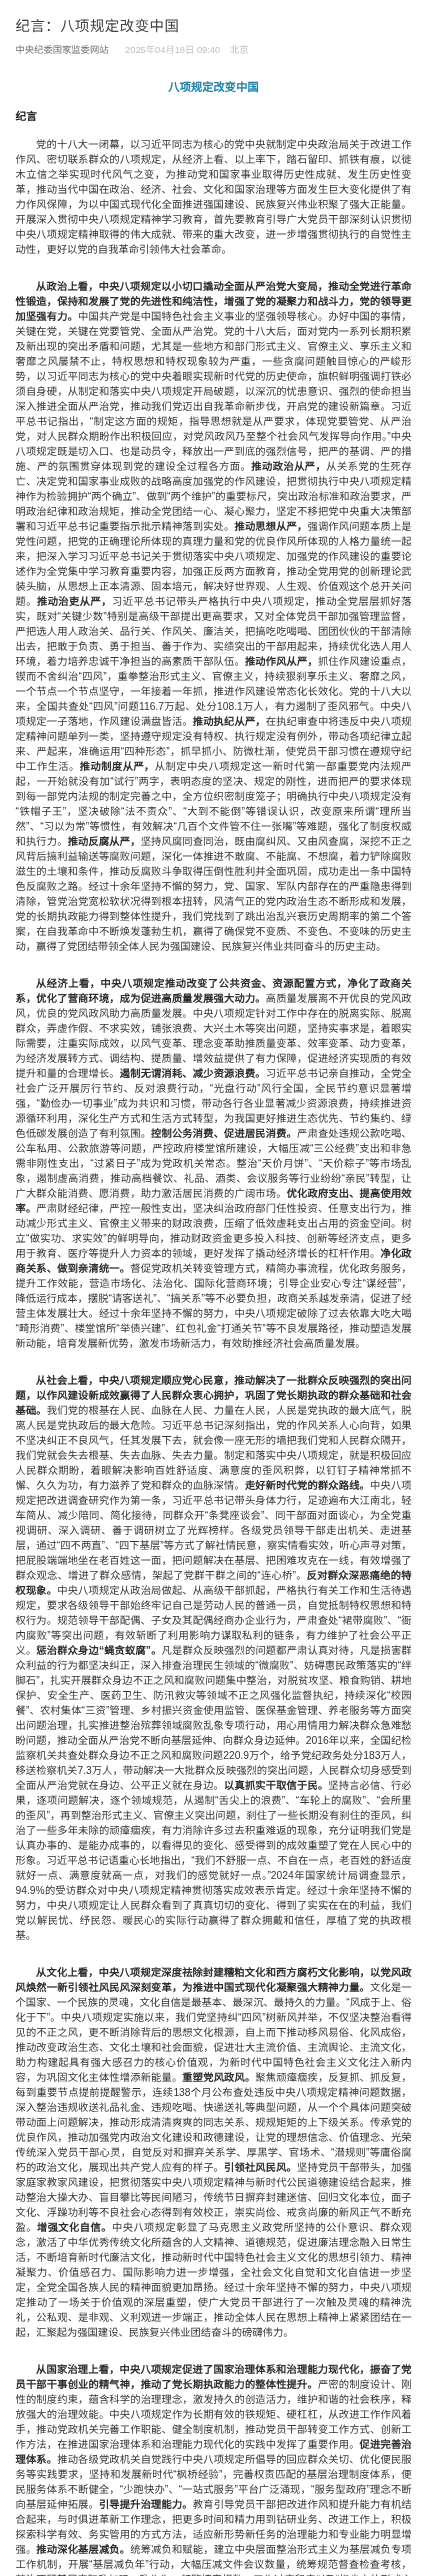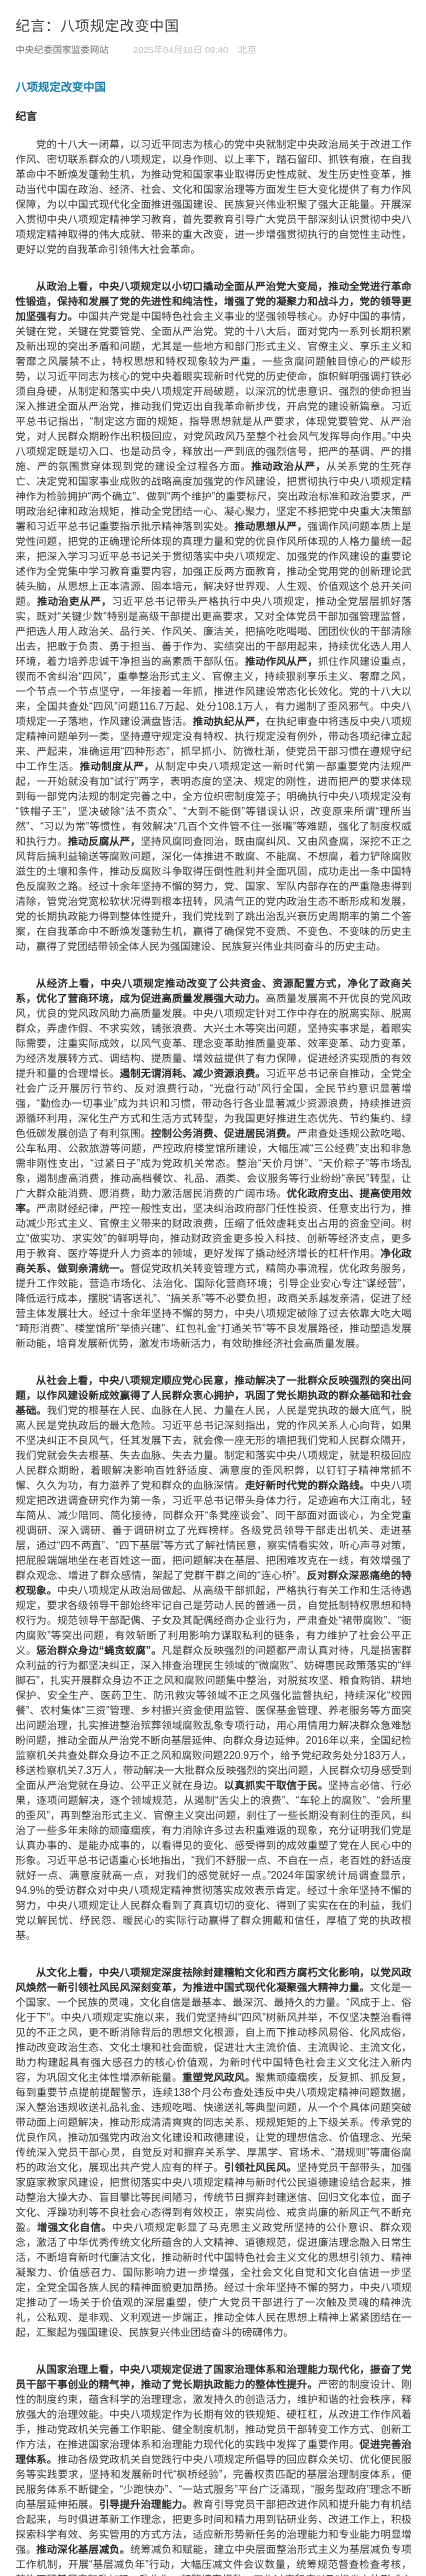--- a/index.html
+++ b/index.html
@@ -22,26 +22,26 @@
     line-height: 20.6px;
     margin: 0;
     letter-spacing: 0.5px;
   }
   .meta-row {
     margin-top: 8.2px;
     font-size: 9.3px;
     line-height: 12.4px;
     white-space: nowrap;
   }
-  .meta-source { color: #6b7176; margin-right: 22px; }
+  .meta-source { color: #6b7176; margin-right: 14px; }
   .meta-date   { color: #bcbfc2; margin-right: 7.2px; }
   .meta-loc    { color: #bcbfc2; margin-top: 20px; }
   .article-subtitle {
     margin-top: 23px;
-    text-align: left;
+    text-align: center;
     font-size: 11.3px;
     font-weight: bold;
     color: #1a80aa;
     line-height: 14.4px;
   }
   .article-author {
     margin-top: 15.5px;
     text-align: left;
     font-size: 10.8px;
     font-weight: bold;
@@ -74,21 +74,21 @@
     <span class="meta-date">2025年04月18日 09:40</span>
     <span class="meta-loc">北京</span>
   </div>
 
   <div class="article-subtitle">八项规定改变中国</div>
 
   <div class="article-author">纪言</div>
 
   <div class="article-body">
 
-  <p class="para">党的十八大一闭幕，以习近平同志为核心的党中央就制定中央政治局关于改进工作作风、密切联系群众的八项规定，以身作则、以上率下，踏石留印、抓铁有痕，在自我革命中不断焕发蓬勃生机，为推动党和国家事业取得历史性成就、发生历史性变革，推动当代中国在政治、经济、社会、文化和国家治理等方面发生巨大变化提供了有力作风保障，为以中国式现代化全面推进强国建设、民族复兴伟业积聚了强大正能量。开展深入贯彻中央八项规定精神学习教育，首先要教育引导广大党员干部深刻认识贯彻中央八项规定精神取得的伟大成就、带来的重大改变，进一步增强贯彻执行的自觉性主动性，更好以党的自我革命引领伟大社会革命。</p>
+  <p class="para">党的十八大一闭幕，以习近平同志为核心的党中央就制定中央政治局关于改进工作作风、密切联系群众的八项规定，从经济上看、以上率下，踏石留印、抓铁有痕，以徙木立信之举实现时代风气之变，为推动党和国家事业取得历史性成就、发生历史性变革，推动当代中国在政治、经济、社会、文化和国家治理等方面发生巨大变化提供了有力作风保障，为以中国式现代化全面推进强国建设、民族复兴伟业积聚了强大正能量。开展深入贯彻中央八项规定精神学习教育，首先要教育引导广大党员干部深刻认识贯彻中央八项规定精神取得的伟大成就、带来的重大改变，进一步增强贯彻执行的自觉性主动性，更好以党的自我革命引领伟大社会革命。</p>
       <p class="para"><strong>从政治上看，中央八项规定以小切口撬动全面从严治党大变局，推动全党进行革命性锻造，保持和发展了党的先进性和纯洁性，增强了党的凝聚力和战斗力，党的领导更加坚强有力。</strong>中国共产党是中国特色社会主义事业的坚强领导核心。办好中国的事情，关键在党，关键在党要管党、全面从严治党。党的十八大后，面对党内一系列长期积累及新出现的突出矛盾和问题，尤其是一些地方和部门形式主义、官僚主义、享乐主义和奢靡之风屡禁不止，特权思想和特权现象较为严重，一些贪腐问题触目惊心的严峻形势，以习近平同志为核心的党中央着眼实现新时代党的历史使命，旗帜鲜明强调打铁必须自身硬，从制定和落实中央八项规定开局破题，以深沉的忧患意识、强烈的使命担当深入推进全面从严治党，推动我们党迈出自我革命新步伐，开启党的建设新篇章。习近平总书记指出，“制定这方面的规矩，指导思想就是从严要求，体现党要管党、从严治党，对人民群众期盼作出积极回应，对党风政风乃至整个社会风气发挥导向作用。”中央八项规定既是切入口、也是动员令，释放出一严到底的强烈信号，把严的基调、严的措施、严的氛围贯穿体现到党的建设全过程各方面。<strong>推动政治从严，</strong>从关系党的生死存亡、决定党和国家事业成败的战略高度加强党的作风建设，把贯彻执行中央八项规定精神作为检验拥护“两个确立”、做到“两个维护”的重要标尺，突出政治标准和政治要求，严明政治纪律和政治规矩，推动全党团结一心、凝心聚力，坚定不移把党中央重大决策部署和习近平总书记重要指示批示精神落到实处。<strong>推动思想从严，</strong>强调作风问题本质上是党性问题，把党的正确理论所体现的真理力量和党的优良作风所体现的人格力量统一起来，把深入学习习近平总书记关于贯彻落实中央八项规定、加强党的作风建设的重要论述作为全党集中学习教育重要内容，加强正反两方面教育，推动全党用党的创新理论武装头脑，从思想上正本清源、固本培元，解决好世界观、人生观、价值观这个总开关问题。<strong>推动治吏从严，</strong>习近平总书记带头严格执行中央八项规定，推动全党层层抓好落实，既对“关键少数”特别是高级干部提出更高要求，又对全体党员干部加强管理监督，严把选人用人政治关、品行关、作风关、廉洁关，把搞吃吃喝喝、团团伙伙的干部清除出去，把敢于负责、勇于担当、善于作为、实绩突出的干部用起来，持续优化选人用人环境，着力培养忠诚干净担当的高素质干部队伍。<strong>推动作风从严，</strong>抓住作风建设重点，锲而不舍纠治“四风”，重拳整治形式主义、官僚主义，持续狠刹享乐主义、奢靡之风，一个节点一个节点坚守，一年接着一年抓，推进作风建设常态化长效化。党的十八大以来，全国共查处“四风”问题116.7万起、处分108.1万人，有力遏制了歪风邪气。中央八项规定一子落地，作风建设满盘皆活。<strong>推动执纪从严，</strong>在执纪审查中将违反中央八项规定精神问题单列一类，坚持遵守规定没有特权、执行规定没有例外，带动各项纪律立起来、严起来，准确运用“四种形态”，抓早抓小、防微杜渐，使党员干部习惯在遵规守纪中工作生活。<strong>推动制度从严，</strong>从制定中央八项规定这一新时代第一部重要党内法规严起，一开始就没有加“试行”两字，表明态度的坚决、规定的刚性，进而把严的要求体现到每一部党内法规的制定完善之中，全方位织密制度笼子；明确执行中央八项规定没有“铁帽子王”，坚决破除“法不责众”、“大到不能倒”等错误认识，改变原来所谓“理所当然”、“习以为常”等惯性，有效解决“几百个文件管不住一张嘴”等难题，强化了制度权威和执行力。<strong>推动反腐从严，</strong>坚持风腐同查同治，既由腐纠风、又由风查腐，深挖不正之风背后搞利益输送等腐败问题，深化一体推进不敢腐、不能腐、不想腐，着力铲除腐败滋生的土壤和条件，推动反腐败斗争取得压倒性胜利并全面巩固，成功走出一条中国特色反腐败之路。经过十余年坚持不懈的努力，党、国家、军队内部存在的严重隐患得到清除，管党治党宽松软状况得到根本扭转，风清气正的党内政治生态不断形成和发展，党的长期执政能力得到整体性提升，我们党找到了跳出治乱兴衰历史周期率的第二个答案，在自我革命中不断焕发蓬勃生机，赢得了确保党不变质、不变色、不变味的历史主动，赢得了党团结带领全体人民为强国建设、民族复兴伟业共同奋斗的历史主动。</p>
       <p class="para"><strong>从经济上看，中央八项规定推动改变了公共资金、资源配置方式，净化了政商关系，优化了营商环境，成为促进高质量发展强大动力。</strong>高质量发展离不开优良的党风政风，优良的党风政风助力高质量发展。中央八项规定针对工作中存在的脱离实际、脱离群众，弄虚作假、不求实效，铺张浪费、大兴土木等突出问题，坚持实事求是，着眼实际需要，注重实际成效，以风气变革、理念变革助推质量变革、效率变革、动力变革，为经济发展转方式、调结构、提质量、增效益提供了有力保障，促进经济实现质的有效提升和量的合理增长。<strong>遏制无谓消耗、减少资源浪费。</strong>习近平总书记亲自推动，全党全社会广泛开展厉行节约、反对浪费行动，“光盘行动”风行全国，全民节约意识显著增强，“勤俭办一切事业”成为共识和习惯，带动各行各业显著减少资源浪费，持续推进资源循环利用，深化生产方式和生活方式转型，为我国更好推进生态优先、节约集约、绿色低碳发展创造了有利氛围。<strong>控制公务消费、促进居民消费。</strong>严肃查处违规公款吃喝、公车私用、公款旅游等问题，严控政府楼堂馆所建设，大幅压减“三公经费”支出和非急需非刚性支出，“过紧日子”成为党政机关常态。整治“天价月饼”、“天价粽子”等市场乱象，遏制虚高消费，推动高档餐饮、礼品、酒类、会议服务等行业纷纷“亲民”转型，让广大群众能消费、愿消费，助力激活居民消费的广阔市场。<strong>优化政府支出、提高使用效率。</strong>严肃财经纪律，严控一般性支出，坚决纠治政府部门任性投资、任意支出行为，推动减少形式主义、官僚主义带来的财政浪费，压缩了低效虚耗支出占用的资金空间。树立“做实功、求实效”的鲜明导向，推动财政资金更多投入科技、创新等经济支点，更多用于教育、医疗等提升人力资本的领域，更好发挥了撬动经济增长的杠杆作用。<strong>净化政商关系、做到亲清统一。</strong>督促党政机关转变管理方式，精简办事流程，优化政务服务，提升工作效能，营造市场化、法治化、国际化营商环境；引导企业安心专注“谋经营”，降低运行成本，摆脱“请客送礼”、“搞关系”等不必要负担，政商关系越发亲清，促进了经营主体发展壮大。经过十余年坚持不懈的努力，中央八项规定破除了过去依靠大吃大喝“畸形消费”、楼堂馆所“举债兴建”、红包礼金“打通关节”等不良发展路径，推动塑造发展新动能，培育发展新优势，激发市场新活力，有效助推经济社会高质量发展。</p>
       <p class="para"><strong>从社会上看，中央八项规定顺应党心民意，推动解决了一批群众反映强烈的突出问题，以作风建设新成效赢得了人民群众衷心拥护，巩固了党长期执政的群众基础和社会基础。</strong>我们党的根基在人民、血脉在人民、力量在人民，人民是党执政的最大底气，脱离人民是党执政后的最大危险。习近平总书记深刻指出，党的作风关系人心向背，如果不坚决纠正不良风气，任其发展下去，就会像一座无形的墙把我们党和人民群众隔开，我们党就会失去根基、失去血脉、失去力量。制定和落实中央八项规定，就是积极回应人民群众期盼，着眼解决影响百姓舒适度、满意度的歪风积弊，以钉钉子精神常抓不懈、久久为功，有力滋养了党和群众的血脉深情。<strong>走好新时代党的群众路线。</strong>中央八项规定把改进调查研究作为第一条，习近平总书记带头身体力行，足迹遍布大江南北，轻车简从、减少陪同、简化接待，同群众开“条凳座谈会”、同干部面对面谈心，为全党重视调研、深入调研、善于调研树立了光辉榜样。各级党员领导干部走出机关、走进基层，通过“四不两直”、“四下基层”等方式了解社情民意，察实情看实效，听心声寻对策，把屁股端端地坐在老百姓这一面，把问题解决在基层、把困难攻克在一线，有效增强了群众观念、增进了群众感情，架起了党群干群之间的“连心桥”。<strong>反对群众深恶痛绝的特权现象。</strong>中央八项规定从政治局做起、从高级干部抓起，严格执行有关工作和生活待遇规定，要求各级领导干部始终牢记自己是劳动人民的普通一员，自觉抵制特权思想和特权行为。规范领导干部配偶、子女及其配偶经商办企业行为，严肃查处“裙带腐败”、“衙内腐败”等突出问题，有效斩断了利用影响力谋取私利的链条，有力维护了社会公平正义。<strong>惩治群众身边“蝇贪蚁腐”。</strong>凡是群众反映强烈的问题都严肃认真对待，凡是损害群众利益的行为都坚决纠正，深入排查治理民生领域的“微腐败”、妨碍惠民政策落实的“绊脚石”，扎实开展群众身边不正之风和腐败问题集中整治，对脱贫攻坚、粮食购销、耕地保护、安全生产、医药卫生、防汛救灾等领域不正之风强化监督执纪，持续深化“校园餐”、农村集体“三资”管理、乡村振兴资金使用监管、医保基金管理、养老服务等方面突出问题治理，扎实推进整治殡葬领域腐败乱象专项行动，用心用情用力解决群众急难愁盼问题，推动全面从严治党不断向基层延伸、向群众身边延伸。2016年以来，全国纪检监察机关共查处群众身边不正之风和腐败问题220.9万个，给予党纪政务处分183万人，移送检察机关7.3万人，带动解决一大批群众反映强烈的突出问题，人民群众切身感受到全面从严治党就在身边、公平正义就在身边。<strong>以真抓实干取信于民。</strong>坚持言必信、行必果，逐项问题解决，逐个领域规范，从遏制“舌尖上的浪费”、“车轮上的腐败”、“会所里的歪风”，再到整治形式主义、官僚主义突出问题，刹住了一些长期没有刹住的歪风，纠治了一些多年未除的顽瘴痼疾，有力消除许多过去积重难返的现象，充分证明我们党是认真办事的、是能办成事的，以看得见的变化、感受得到的成效重塑了党在人民心中的形象。习近平总书记语重心长地指出，“我们不舒服一点、不自在一点，老百姓的舒适度就好一点、满意度就高一点，对我们的感觉就好一点。”2024年国家统计局调查显示，94.9%的受访群众对中央八项规定精神贯彻落实成效表示肯定。经过十余年坚持不懈的努力，中央八项规定让人民群众看到了真真切切的变化、得到了实实在在的利益，我们党以解民忧、纾民怨、暖民心的实际行动赢得了群众拥戴和信任，厚植了党的执政根基。</p>
       <p class="para"><strong>从文化上看，中央八项规定深度祛除封建糟粕文化和西方腐朽文化影响，以党风政风焕然一新引领社风民风深刻变革，为推进中国式现代化凝聚强大精神力量。</strong>文化是一个国家、一个民族的灵魂，文化自信是最基本、最深沉、最持久的力量。“风成于上、俗化于下”。中央八项规定实施以来，我们党坚持纠“四风”树新风并举，不仅坚决整治看得见的不正之风，更不断消除背后的思想文化根源，自上而下推动移风易俗、化风成俗，推动改变政治生态、文化土壤和社会面貌，促进壮大主流价值、主流舆论、主流文化，助力构建起具有强大感召力的核心价值观，为新时代中国特色社会主义文化注入新内容，为巩固文化主体性增添新能量。<strong>重塑党风政风。</strong>聚焦顽瘴痼疾，反复抓、抓反复，每到重要节点提前提醒警示，连续138个月公布查处违反中央八项规定精神问题数据，深入整治违规收送礼品礼金、违规吃喝、快递送礼等典型问题，从一个个具体问题突破带动面上问题解决，推动形成清清爽爽的同志关系、规规矩矩的上下级关系。传承党的优良作风，推动加强党内政治文化建设和政德建设，让党的理想信念、价值理念、光荣传统深入党员干部心灵，自觉反对和摒弃关系学、厚黑学、官场术、“潜规则”等庸俗腐朽的政治文化，展现出共产党人应有的样子。<strong>引领社风民风。</strong>坚持党员干部带头，加强家庭家教家风建设，把贯彻落实中央八项规定精神与新时代公民道德建设结合起来，推动整治大操大办、盲目攀比等民间陋习，传统节日摒弃封建迷信、回归文化本位，面子文化、浮躁功利等不良社会心态得到有效校正，崇实尚俭、戒贪尚廉的新风正气不断充盈。<strong>增强文化自信。</strong>中央八项规定彰显了马克思主义政党所坚持的公仆意识、群众观念，激活了中华优秀传统文化所蕴含的人文精神、道德规范，促进廉洁理念融入日常生活，不断培育新时代廉洁文化，推动新时代中国特色社会主义文化的思想引领力、精神凝聚力、价值感召力、国际影响力进一步增强，全社会文化自觉和文化自信进一步坚定，全党全国各族人民的精神面貌更加昂扬。经过十余年坚持不懈的努力，中央八项规定推动了一场关于价值观的深层重塑，使广大党员干部进行了一次触及灵魂的精神洗礼，公私观、是非观、义利观进一步端正，推动全体人民在思想上精神上紧紧团结在一起，汇聚起为强国建设、民族复兴伟业团结奋斗的磅礴伟力。</p>
       <p class="para"><strong>从国家治理上看，中央八项规定促进了国家治理体系和治理能力现代化，振奋了党员干部干事创业的精气神，推动了党长期执政能力的整体性提升。</strong>严密的制度设计、刚性的制度约束，蕴含科学的治理理念，激发持久的创造活力，维护和谐的社会秩序，释放强大的治理效能。中央八项规定作为长期有效的铁规矩、硬杠杠，从改进工作作风着手，推动党政机关完善工作职能、健全制度机制，推动党员干部转变工作方式、创新工作方法，在推进国家治理体系和治理能力现代化的实践中发挥了重要作用。<strong>促进完善治理体系。</strong>推动各级党政机关自觉践行中央八项规定所倡导的回应群众关切、优化便民服务等实践要求，坚持和发展新时代“枫桥经验”，完善权责匹配的基层治理制度体系，便民服务体系不断健全，“少跑快办”、“一站式服务”平台广泛涌现，“服务型政府”理念不断向基层延伸拓展。<strong>引导提升治理能力。</strong>教育引导党员干部把改进作风和提升能力有机结合起来，与时俱进革新工作理念，把更多时间和精力用到钻研业务、改进工作上，积极探索科学有效、务实管用的方式方法，适应新形势新任务的治理能力和专业能力明显增强。<strong>推动深化基层减负。</strong>统筹减负和赋能，建立中央层面整治形式主义为基层减负专项工作机制，开展“基层减负年”行动，大幅压减文件会议数量，统筹规范督查检查考核，整治不顾基层实际乱加码、乱作为、频繁填表报数、工作过度留痕以及“指尖上的形式主义”等问题，使广大党员干部从文山会海、迎来送往中解脱出来，聚精会神抓落实、谋发展。引导党员干部树立正确政绩观，加强关心关爱、正向激励，推动精准问责，广大党员干部的积极性主动性充分激活，干事创业的精气神充分展现，以好作风好形象推动形成踔厉奋发、勇毅前行的生动局面。针对“四风”问题易发多发岗位和领域，特别是高压之下仍然顶风违反中央八项规定精神的人和事，深入查找规定执行薄弱点、权力运行风险点、监督管理空白点，科学制定防范举措，确保权力在正确轨道上运行。推动党员干部增强对纪律、规矩、权力的敬畏之心，自觉抵御歪风邪气的侵蚀，主动接受各方面监督，做到公正用权、依法用权、为民用权、廉洁用权。经过十余年坚持不懈的努力，中央八项规定不仅有力推动了党的领导方式、工作方式革新，而且有力促进了党员干部精神状态、素质能力提升，为以“中国共产党之治”引领“中国之治”注入了强大动力，确保我们党在世界百年未有之大变局中牢牢把握历史主动，确保我们国家在日趋激烈的大国战略博弈中立于不败之地，确保中华民族伟大复兴的航船在风高浪急、惊涛骇浪的考验中行稳致远。</p>
     </div>
 
 </div>
 
 

